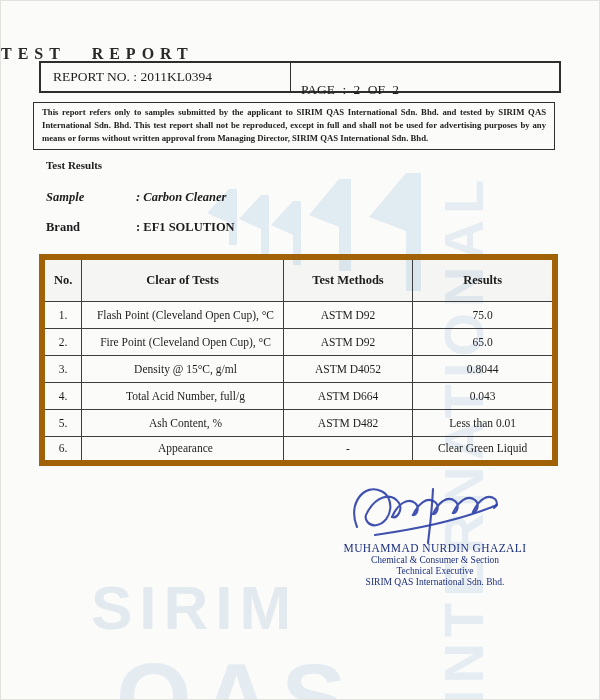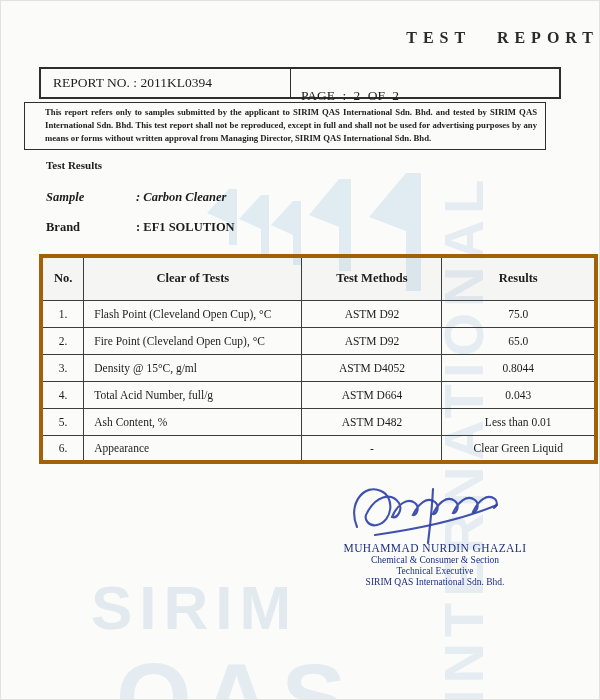--- a/index.html
+++ b/index.html
@@ -22,60 +22,60 @@
     font-family:"Liberation Sans",sans-serif;font-weight:800;
     font-size:62px;letter-spacing:7px;line-height:1;color:#e2eaf0;
   }
   .wm-qas{
     position:absolute;left:115px;top:648px;
     font-family:"Liberation Sans",sans-serif;font-weight:800;
     font-size:97px;letter-spacing:10px;line-height:1;color:#e4ecf1;
   }
   
   .title{
-    position:absolute;top:28px;left:0;width:100%;margin:0;text-align:right;
+    position:absolute;top:44px;left:0;width:100%;margin:0;text-align:left;
     font-size:16px;font-weight:bold;letter-spacing:6px;word-spacing:16px;color:#2a2a2a;
   }
   .report-box{
-    position:absolute;left:38px;top:66px;width:522px;height:32px;
+    position:absolute;left:38px;top:60px;width:522px;height:32px;
     border:2px solid #2e2e2e;box-sizing:border-box;display:flex;
     background:transparent;
   }
   .rb-left{
     flex:0 0 250px;border-right:1.5px solid #2e2e2e;display:flex;align-items:center;
     padding-left:12px;font-size:13.5px;box-sizing:border-box;
   }
   .rb-right{
     flex:1;display:flex;align-items:center;padding-left:10px;
     font-size:13.5px;word-spacing:4px;box-sizing:border-box;margin-top:26px;
   }
   .disclaimer{
-    position:absolute;left:23px;top:101px;width:522px;
-    border:1.5px solid #2e2e2e;box-sizing:border-box;padding:3px 8px 4px 20px;
+    position:absolute;left:32px;top:101px;width:522px;
+    border:1.5px solid #2e2e2e;box-sizing:border-box;padding:3px 8px 4px 8px;
   }
   .disclaimer p{
     margin:0;font-size:8.7px;font-weight:bold;line-height:1.5;
     text-align:justify;color:#222;
   }
   
   .heading{position:absolute;left:45px;top:158px;font-size:11px;font-weight:bold;}
   .lbl{position:absolute;left:45px;font-size:12.5px;font-weight:bold;}
   .val{position:absolute;left:135px;font-size:12.5px;font-weight:bold;}
   .sample-row{top:189px;font-style:italic;} .brand-row{top:219px;}
   
   .results-table{
-    position:absolute;left:38px;top:253px;width:559px;
-    border-collapse:collapse;border:4px solid #a16207;background:transparent;
+    position:absolute;left:38px;top:253px;width:519px;
+    border-collapse:collapse;border:6px solid #a16207;background:transparent;
   }
   .results-table th,.results-table td{border:1.4px solid #3d3d3d;}
   .results-table thead tr{height:44px;}
   .results-table tbody tr{height:27px;}
   .results-table th{font-size:12.5px;font-weight:bold;background:rgba(0,0,0,0.025);}
   .results-table td{font-size:11.5px;text-align:center;padding:0 4px;}
-  .results-table td.cell-left{text-align:left;padding-left:10px;}
+  .results-table td.cell-left{text-align:center;padding-left:10px;}
   
   .sig-svg{position:absolute;left:346px;top:468px;}
   .sig-svg path{fill:none;stroke-width:2.1;stroke-linecap:round;opacity:0.9;}
   .sig-block{
     position:absolute;left:320px;top:541px;width:228px;text-align:center;
     color:#1c2f80;font-weight:normal;
   }
   .sig-name{font-size:11.5px;letter-spacing:0.4px;margin-bottom:1px;}
   .sig-line{font-size:9.5px;line-height:10.8px;}
 </style>

